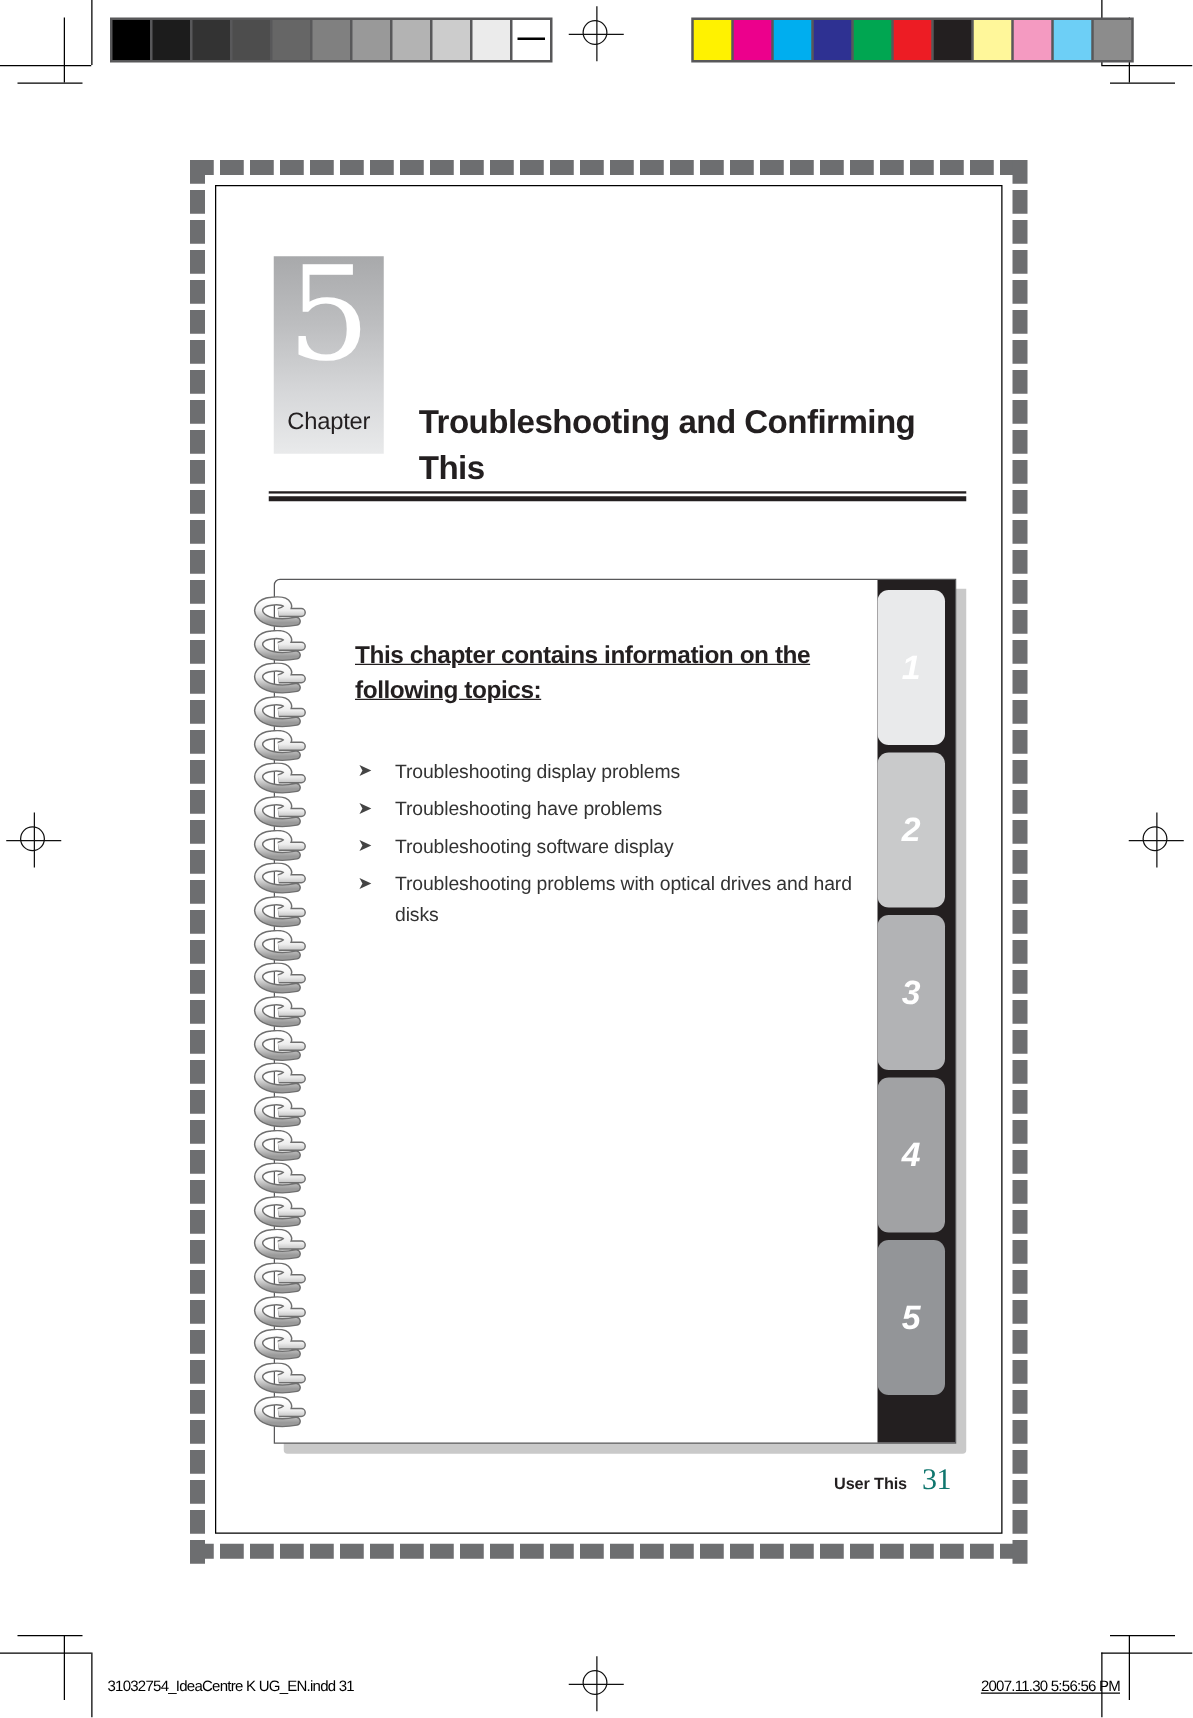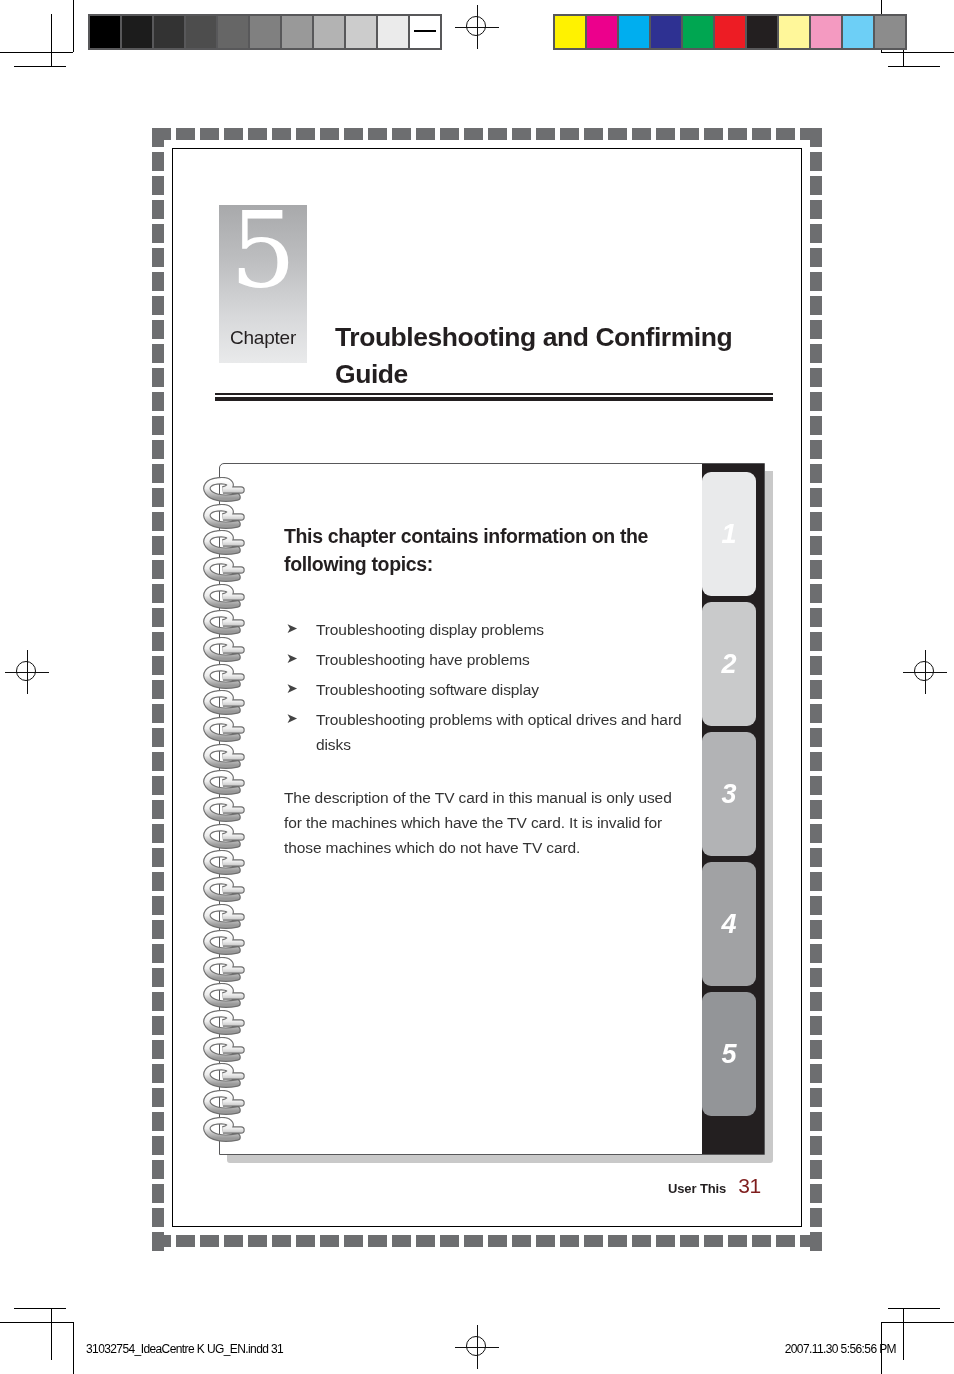--- a/index.html
+++ b/index.html
@@ -193,21 +193,22 @@
     left: 64px;
     top: 46px;
     width: 406px;
   }
   .card-heading {
     font-size: 19.5px;
     font-weight: bold;
     line-height: 1.45;
     color: #231f20;
     letter-spacing: -0.35px;
-    margin: 12px 0 38px 0;
+    margin: 0 0 38px 0;
+    text-decoration: underline;
   }
   .topic-list {
     list-style: none;
     margin: 0 0 28px 0;
     padding: 0;
   }
   .topic-list li {
     position: relative;
     padding-left: 32px;
     font-size: 15.5px;
@@ -270,37 +271,38 @@
     align-items: baseline;
     gap: 12px;
   }
   .footer-label {
     font-size: 13px;
     font-weight: bold;
     color: #231f20;
     letter-spacing: -0.1px;
   }
   .footer-pagenum {
-    font-size: 21px;
-    color: #7f1d1d;
+    font-size: 24px;
+    color: #0f766e;
     letter-spacing: -0.3px;
+    font-family: Liberation Serif, serif;
   }
 
   
   .slug {
     position: absolute;
     bottom: 18px;
     font-size: 12px;
     color: #000;
     font-family: "Liberation Sans", sans-serif;
     letter-spacing: -0.6px;
     white-space: nowrap;
   }
   .slug-left { left: 86px; }
-  .slug-right { right: 58px; }
+  .slug-right { right: 58px; text-decoration: underline; }
 </style>
 </head>
 <body>
 
 <div class="crop-line crop-v" style="left:73px; top:0; height:52px;"></div>
 <div class="crop-line crop-h" style="left:0; top:52px; width:73px;"></div>
 <div class="crop-line crop-v" style="left:51px; top:14px; height:52px;"></div>
 <div class="crop-line crop-h" style="left:14px; top:66px; width:52px;"></div>
 
 <div class="crop-line crop-v" style="left:881px; top:0; height:52px;"></div>
@@ -522,21 +524,21 @@
       <div class="dash-v"></div>
     </div>
 
   <div class="page-trim">
 
     <div class="chapter-badge">
       <div class="chapter-num">5</div>
       <div class="chapter-word">Chapter</div>
     </div>
 
-    <h1 class="chapter-title">Troubleshooting and Confirming Guide</h1>
+    <h1 class="chapter-title">Troubleshooting and Confirming This</h1>
 
     <div class="title-rule">
       <div class="r1"></div>
         <div class="r2"></div>
         <div class="r3"></div>
     </div>
 
     <div class="card-wrap">
       <div class="card-shadow"></div>
       <div class="card">
@@ -560,21 +562,20 @@
           </div>
 
         <div class="card-body">
           <h2 class="card-heading">This chapter contains information on the following topics:</h2>
           <ul class="topic-list" id="topic-list">
               <li><span class="arrow-bullet">➤</span><span>Troubleshooting display problems</span></li>
               <li><span class="arrow-bullet">➤</span><span>Troubleshooting have problems</span></li>
               <li><span class="arrow-bullet">➤</span><span>Troubleshooting software display</span></li>
               <li><span class="arrow-bullet">➤</span><span>Troubleshooting problems with optical drives and hard disks</span></li>
             </ul>
-          <p class="note-para">The description of the TV card in this manual is only used for the machines which have the TV card. It is invalid for those machines which do not have TV card.</p>
         </div>
 
       </div>
 
       <div class="coil" id="coil">
           <div>
             <svg class="ring-svg" width="58" height="26" viewBox="0 0 58 26" xmlns="http://www.w3.org/2000/svg">
               <defs>
                 <linearGradient id="wg0" x1="0" y1="0" x2="0" y2="1">
                   <stop offset="0%" stop-color="#ffffff"></stop>

